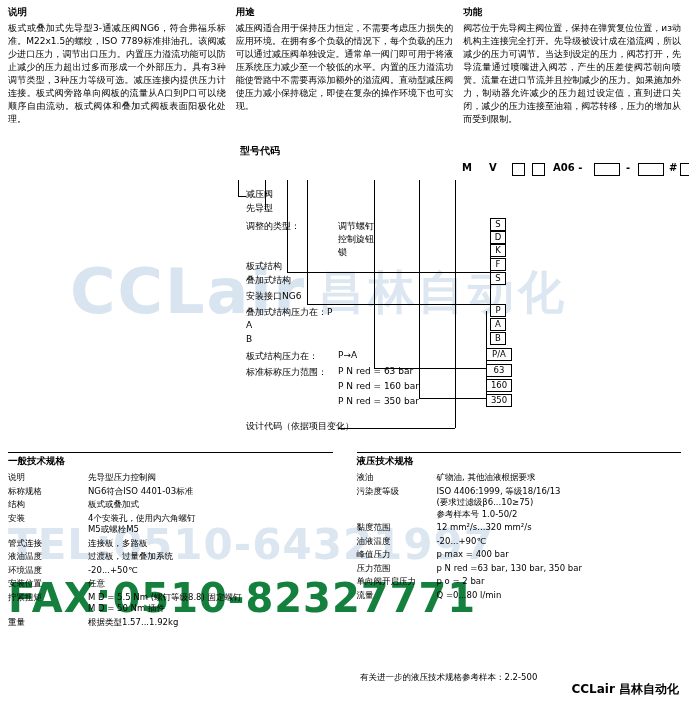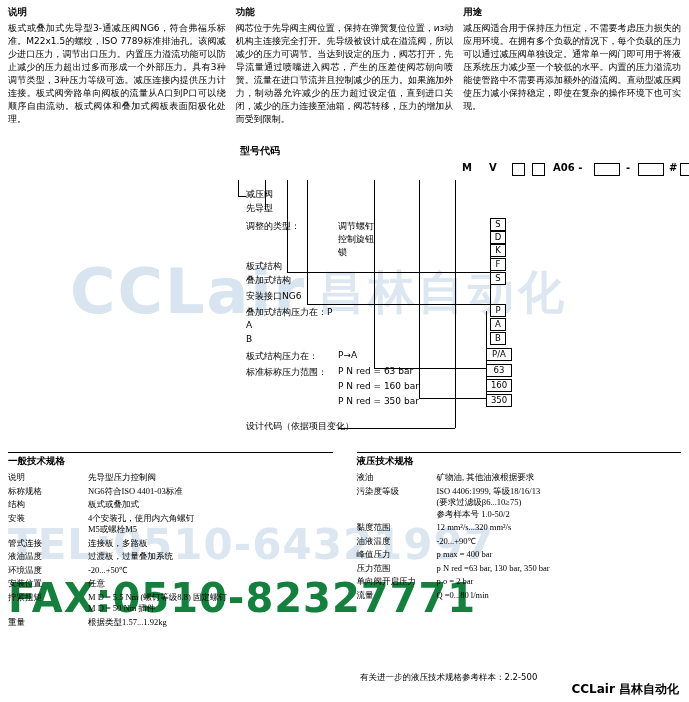--- a/index.html
+++ b/index.html
@@ -157,21 +157,20 @@
   }
 
   
   .specs {
     position: relative;
     z-index: 2;
     display: flex;
     padding: 0 8px;
     margin-top: 4px;
     gap: 24px;
-    font-family: Liberation Serif, serif;
   }
   .spec-col {
     width: 334px;
     box-sizing: border-box;
   }
   .spec-head {
     font-size: 9.5px;
     font-weight: bold;
     border-top: 1px solid #000;
     padding-top: 2px;
@@ -218,26 +217,26 @@
 <body>
 
 <div class="page">
 
   <div class="top-cols">
     <div class="top-col">
       <div class="col-title">说明</div>
       <div class="col-body">板式或叠加式先导型3-通减压阀NG6，符合弗福乐标准。M22x1.5的螺纹，ISO 7789标准排油孔。该阀减少进口压力，调节出口压力。内置压力溢流功能可以防止减少的压力超出过多而形成一个外部压力。具有3种调节类型，3种压力等级可选。减压连接内提供压力计连接。板式阀旁路单向阀板的流量从A口到P口可以绕顺序自由流动。板式阀体和叠加式阀板表面阳极化处理。</div>
     </div>
     <div class="top-col">
+      <div class="col-title">用途</div>
+      <div class="col-body">减压阀适合用于保持压力恒定，不需要考虑压力损失的应用环境。在拥有多个负载的情况下，每个负载的压力可以通过减压阀单独设定。通常单一阀门即可用于将液压系统压力减少至一个较低的水平。内置的压力溢流功能使管路中不需要再添加额外的溢流阀。直动型减压阀使压力减小保持稳定，即使在复杂的操作环境下也可实现。</div>
+    </div>
+    <div class="top-col">
       <div class="col-title">功能</div>
       <div class="col-body">阀芯位于先导阀主阀位置，保持在弹簧复位位置，из动机构主连接完全打开。先导级被设计成在溢流阀，所以减少的压力可调节。当达到设定的压力，阀芯打开，先导流量通过喷嘴进入阀芯，产生的压差使阀芯朝向喷簧。流量在进口节流并且控制减少的压力。如果施加外力，制动器允许减少的压力超过设定值，直到进口关闭，减少的压力连接至油箱，阀芯转移，压力的增加从而受到限制。</div>
-    </div>
-    <div class="top-col">
-      <div class="col-title">用途</div>
-      <div class="col-body">减压阀适合用于保持压力恒定，不需要考虑压力损失的应用环境。在拥有多个负载的情况下，每个负载的压力可以通过减压阀单独设定。通常单一阀门即可用于将液压系统压力减少至一个较低的水平。内置的压力溢流功能使管路中不需要再添加额外的溢流阀。直动型减压阀使压力减小保持稳定，即使在复杂的操作环境下也可实现。</div>
     </div>
   </div>
 
   <div class="watermark">CCLair</div>
   <div class="watermark2">昌林自动化</div>
   <div class="wm-phone">TEL:0510-64321997</div>
   <div class="wm-fax">FAX:0510-82327771</div>
 
   <div class="model-section">
     <div class="model-title">型号代码</div>

